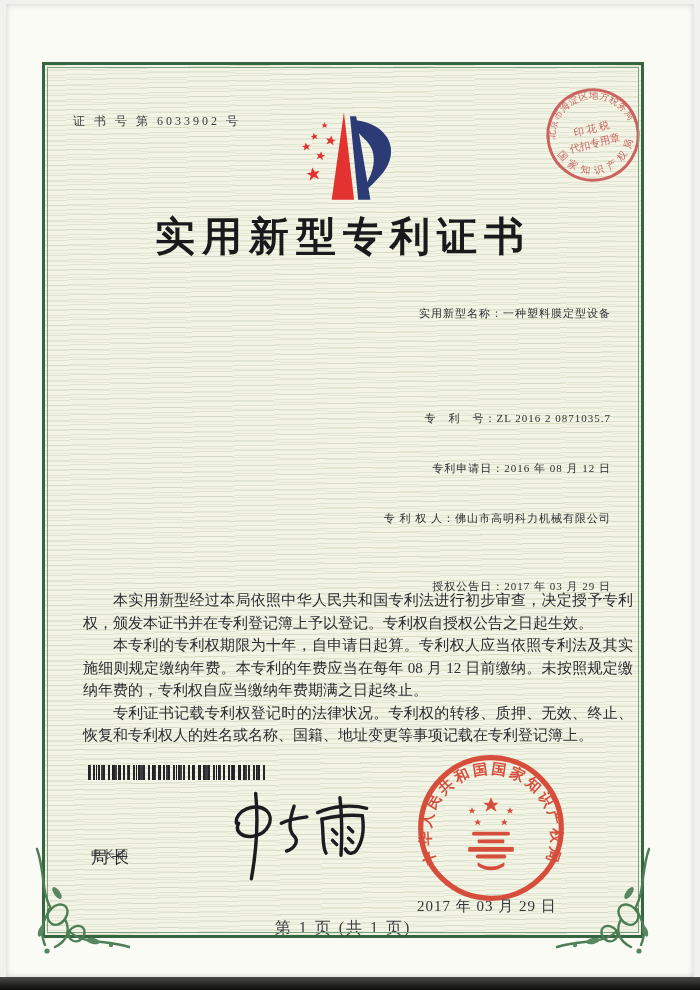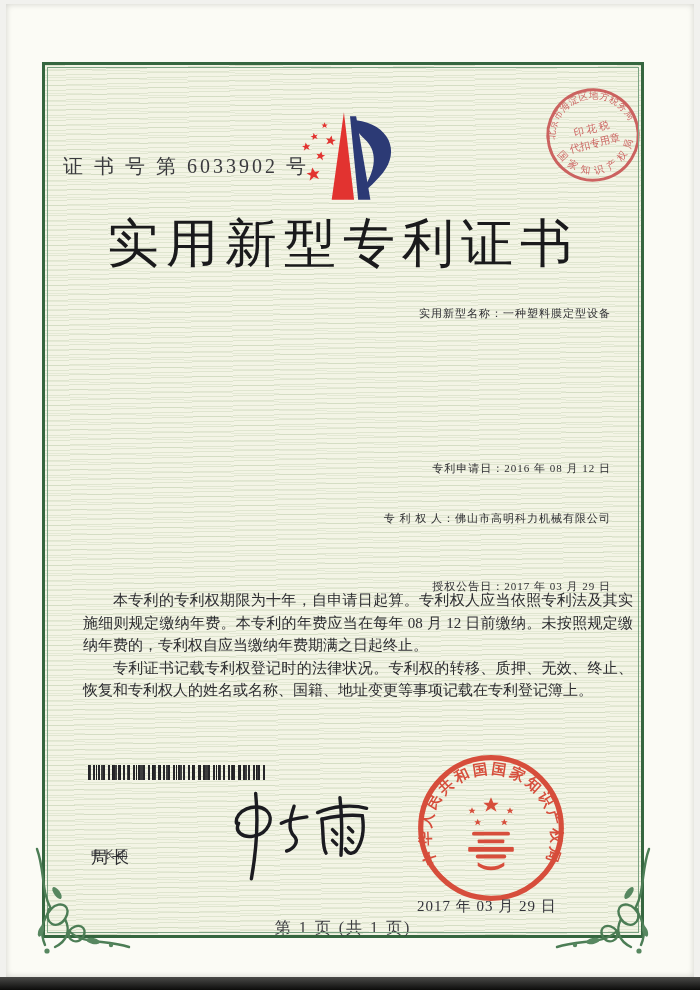--- a/index.html
+++ b/index.html
@@ -10,29 +10,29 @@
          background:linear-gradient(#4a4a48,#0c0c0b);}
 
   .frame{position:absolute;left:42px;top:62px;width:602px;height:876px;box-sizing:border-box;
          border:3px solid #35663f;
          background-color:#f3f4e5;
          background-image:
            repeating-linear-gradient(178.6deg, rgba(163,185,140,.25) 0 1px, rgba(255,255,255,0) 1px 5px),
            repeating-linear-gradient(181.2deg, rgba(150,175,130,.16) 0 1px, rgba(255,255,255,0) 1px 8px);}
   .frame::after{content:'';position:absolute;inset:2px;border:1px solid #7ba383;pointer-events:none;}
 
-  .cert-number{position:absolute;left:18px;top:48px;font-size:20px;letter-spacing:3px;color:#3a3a3e;margin-top:40px;}
+  .cert-number{position:absolute;left:28px;top:48px;font-size:12px;letter-spacing:3px;color:#3a3a3e;}
 
   .logo{position:absolute;left:248px;top:44px;width:112px;height:94px;}
 
   .tax-stamp{position:absolute;left:494px;top:16px;width:108px;height:108px;
              transform:rotate(-14deg);opacity:.88;}
 
   .title{position:absolute;left:0;right:0;top:144px;text-align:center;
-         font-size:52px;font-weight:400;letter-spacing:7px;color:#1a1a1c;}
+         font-size:40px;font-weight:700;letter-spacing:7px;color:#1a1a1c;}
 
   .field{position:absolute;left:40px;right:30px;font-size:11px;color:#2e2e32;white-space:nowrap;text-align:right;}
   .f-label{letter-spacing:1px;}
   .f-value{letter-spacing:1px;}
 
   .paras{position:absolute;left:38px;top:524px;width:550px;font-size:15px;line-height:22.5px;
          color:#2c2c30;text-align:justify;}
   .paras p{margin:0;text-indent:2em;}
 
   .barcode{position:absolute;left:43px;top:700px;width:177px;height:15px;
@@ -97,31 +97,35 @@
       </text>
       <text x="55" y="52" font-size="10.5" fill="#c7504f" text-anchor="middle">印 花 税</text>
       <text x="55" y="67" font-size="10.5" fill="#c7504f" text-anchor="middle">代扣专用章</text>
     </svg>
 
     <div class="title">实用新型专利证书</div>
 
     <div class="field" style="top:241px">
       <span class="f-label">实用新型名称：</span><span class="f-value">一种塑料膜定型设备</span>
     </div>
+    <div class="field" style="top:346px">
+      <span class="f-label">专　利　号：</span><span class="f-value">ZL 2016 2 0871035.7</span>
+    </div>
     <div class="field" style="top:396px">
       <span class="f-label">专利申请日：</span><span class="f-value">2016 年 08 月 12 日</span>
     </div>
     <div class="field" style="top:446px">
       <span class="f-label">专 利 权 人：</span><span class="f-value">佛山市高明科力机械有限公司</span>
     </div>
     <div class="field" style="top:514px">
       <span class="f-label">授权公告日：</span><span class="f-value">2017 年 03 月 29 日</span>
     </div>
 
     <div class="paras">
+      <p>本实用新型经过本局依照中华人民共和国专利法进行初步审查，决定授予专利权，颁发本证书并在专利登记簿上予以登记。专利权自授权公告之日起生效。</p>
       <p>本专利的专利权期限为十年，自申请日起算。专利权人应当依照专利法及其实施细则规定缴纳年费。本专利的年费应当在每年 08 月 12 日前缴纳。未按照规定缴纳年费的，专利权自应当缴纳年费期满之日起终止。</p>
       <p>专利证书记载专利权登记时的法律状况。专利权的转移、质押、无效、终止、恢复和专利权人的姓名或名称、国籍、地址变更等事项记载在专利登记簿上。</p>
     </div>
 
     <div class="barcode"></div>
 
     <div class="director-label">局长</div>
     <div class="director-name">申长雨</div>
 
     <svg class="signature" viewBox="0 0 150 90">

